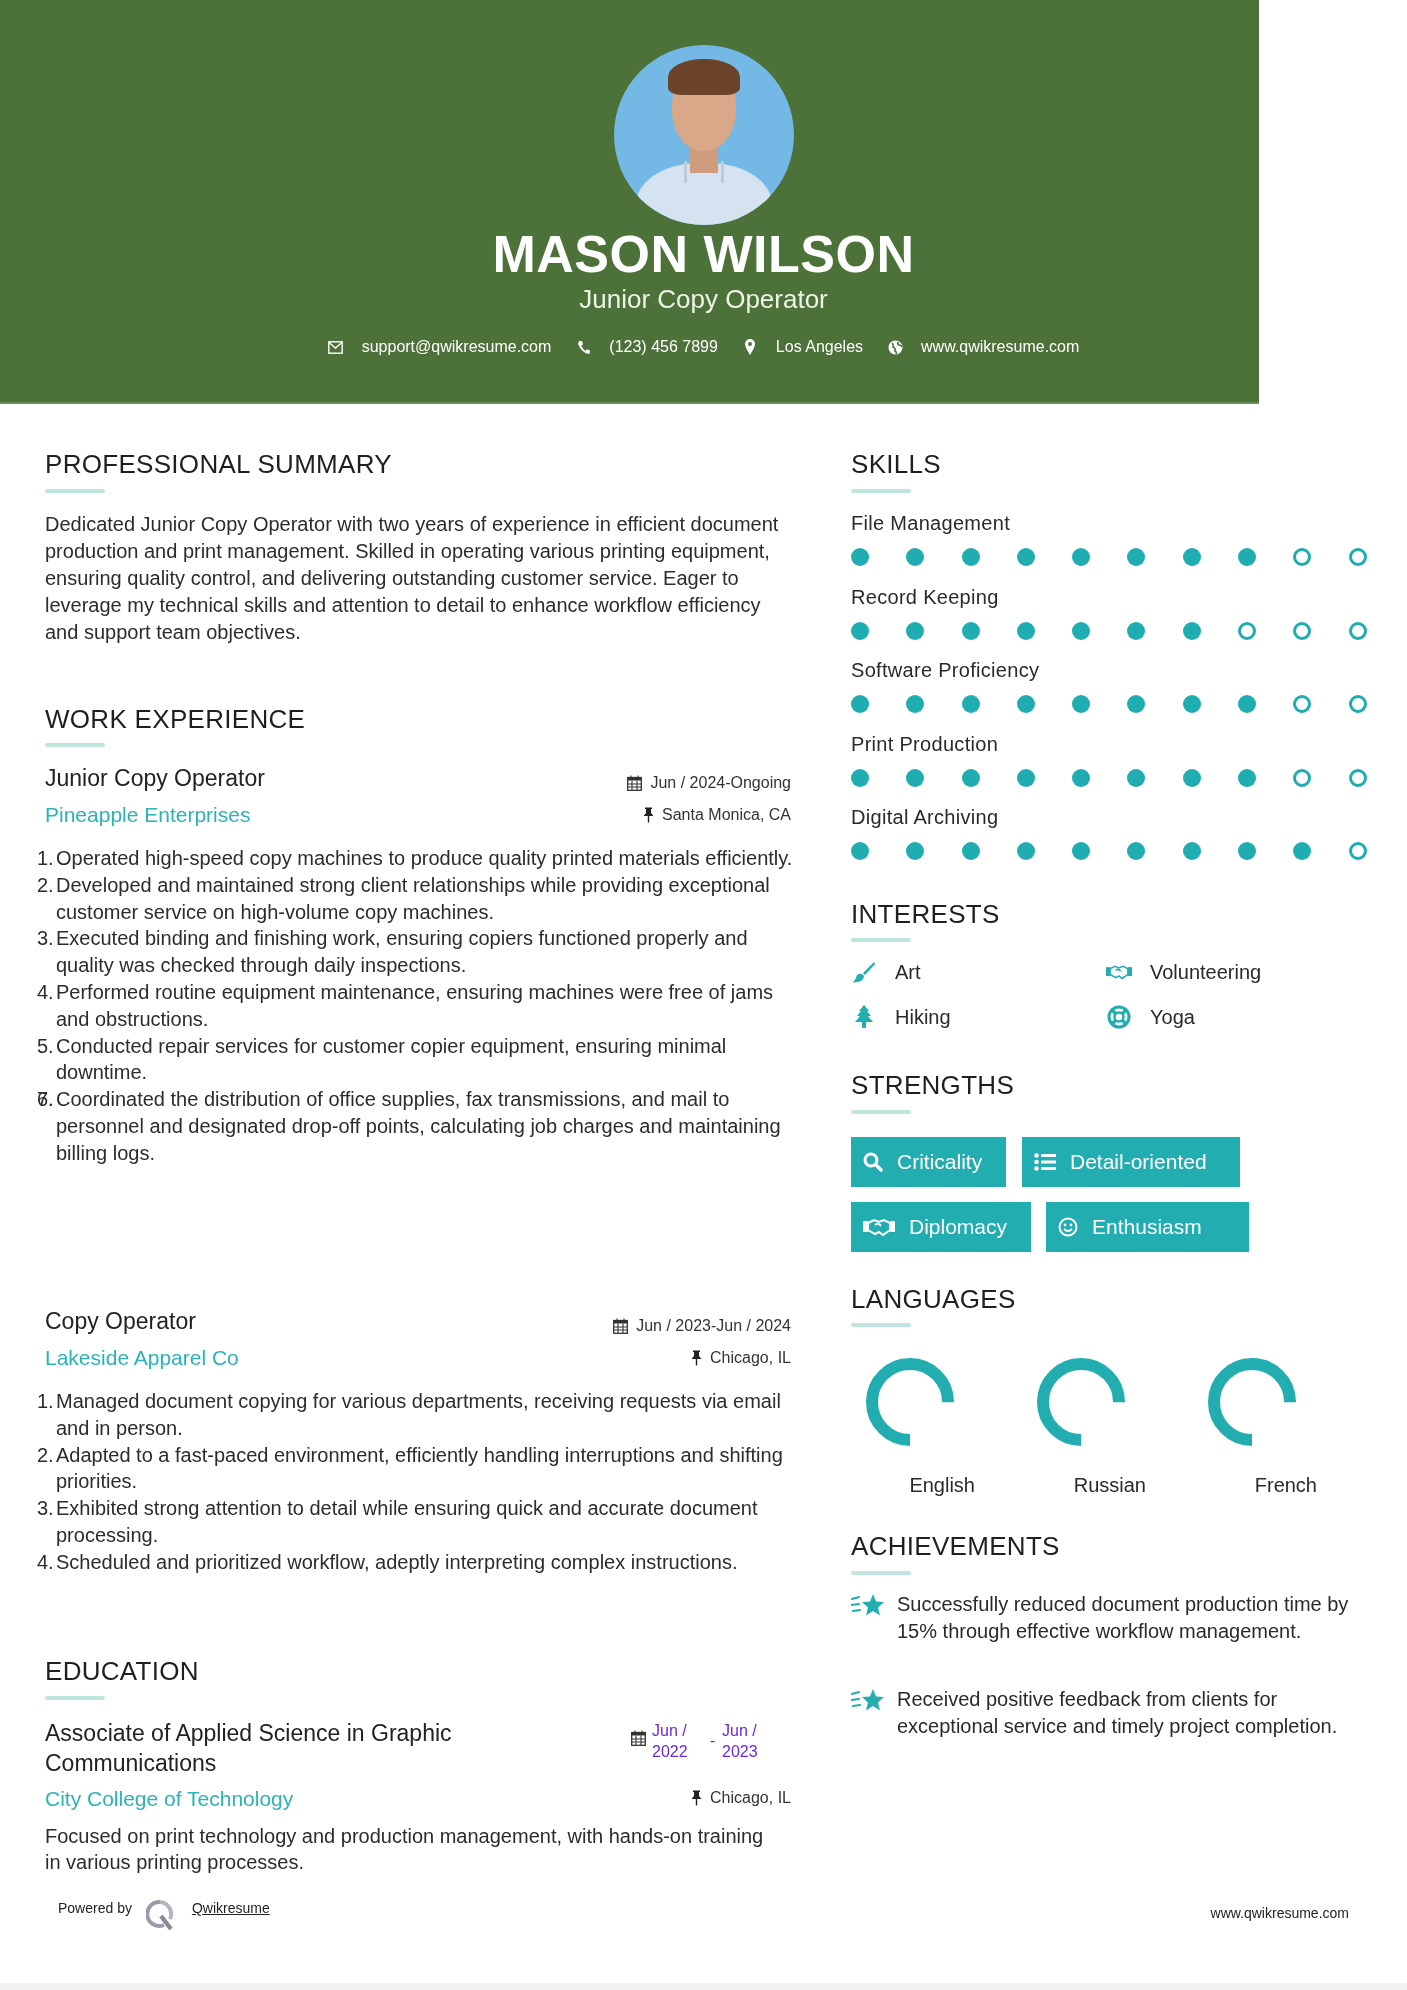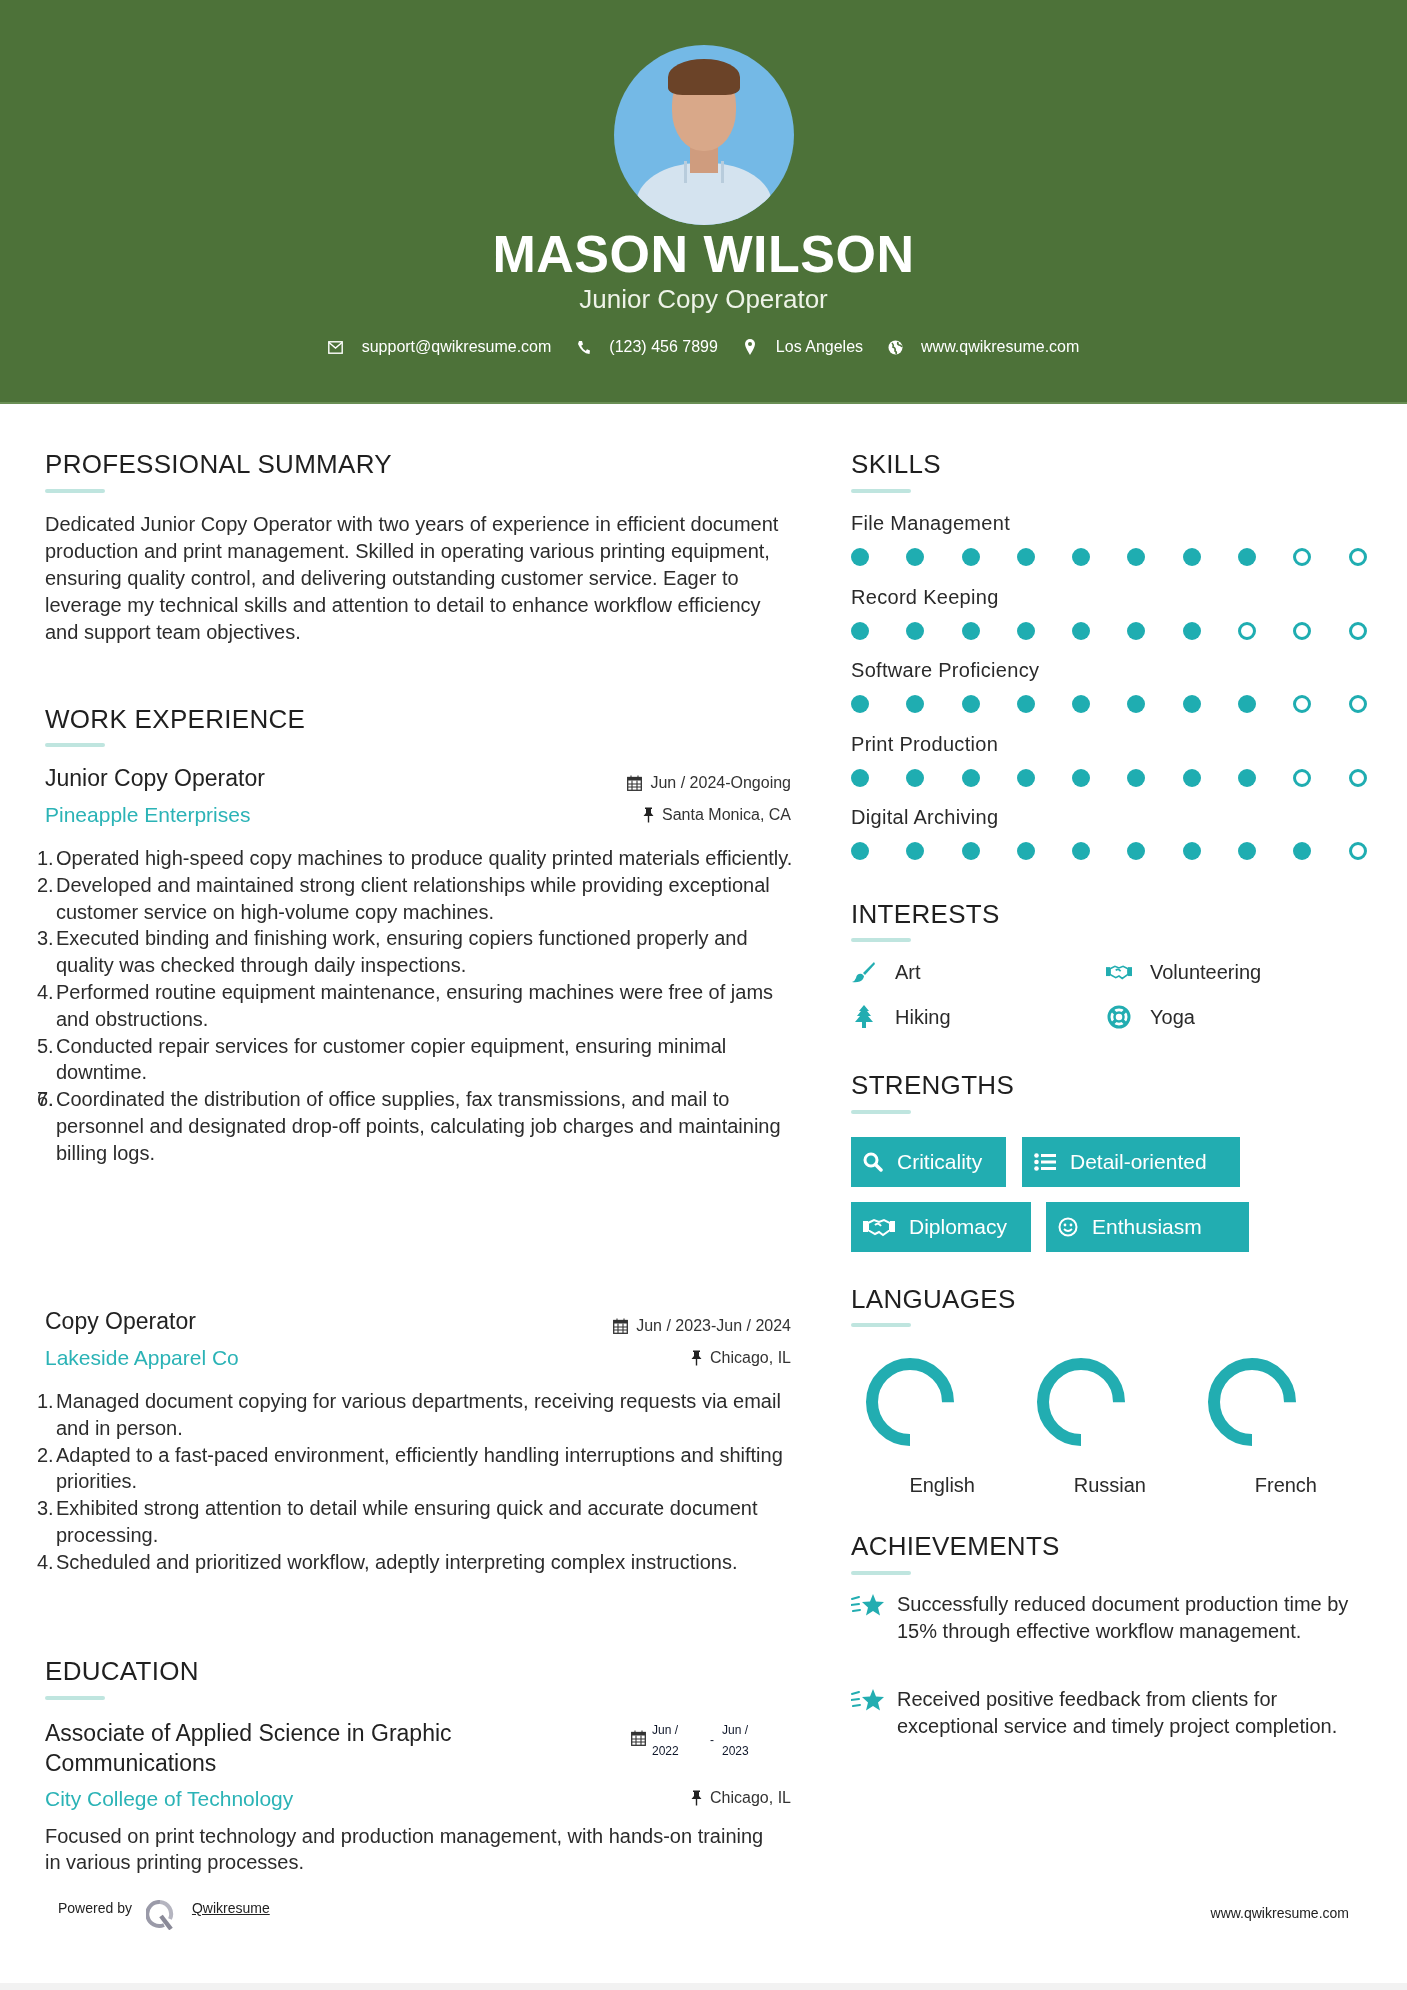--- a/index.html
+++ b/index.html
@@ -1,19 +1,19 @@
 <!DOCTYPE html>
 <html><head>
 <meta charset="utf-8">
 <style>
   * { box-sizing: border-box; margin: 0; padding: 0; }
   html, body { width: 1407px; height: 1990px; background: #ffffff; }
   body { font-family: "Liberation Sans", "DejaVu Sans", sans-serif; color: #262626; position: relative; overflow: hidden; }
 
-  .header { position: absolute; left: 0; top: 0; width: 1407px; height: 404px; background: #4d7239; border-bottom: 2px solid #6a8f55; }
+  .header { position: absolute; left: 0; top: 0; width: 1259px; height: 404px; background: #4d7239; border-bottom: 2px solid #6a8f55; }
   .photo { position: absolute; left: 614px; top: 45px; width: 180px; height: 180px; border-radius: 50%; background: #74b9e6; overflow: hidden; }
   .photo .head { position: absolute; left: 58px; top: 22px; width: 64px; height: 84px; border-radius: 45% 45% 48% 48%; background: #d9a889; }
   .photo .hair { position: absolute; left: 54px; top: 14px; width: 72px; height: 36px; border-radius: 50% 50% 20% 20%; background: #6b4328; }
   .photo .neck { position: absolute; left: 76px; top: 98px; width: 28px; height: 30px; background: #cf9c7e; }
   .photo .shirt { position: absolute; left: 22px; top: 118px; width: 136px; height: 90px; border-radius: 46% 46% 0 0; background: #d4e3ef; }
   .photo .collar { position: absolute; left: 70px; top: 116px; width: 40px; height: 22px; border-left: 3px solid #b8ccdc; border-right: 3px solid #b8ccdc; }
 
   .name { position: absolute; left: 0; top: 224px; width: 1407px; text-align: center; color: #ffffff; font-size: 52px; font-weight: bold; letter-spacing: 0.5px; }
   .title { position: absolute; left: 0; top: 284px; width: 1407px; text-align: center; color: #eef3e8; font-size: 26px; }
   .contacts { position: absolute; left: 0; top: 338px; width: 1407px; display: flex; justify-content: center; align-items: center; color: #ffffff; font-size: 16px; }
@@ -172,21 +172,21 @@
 <ol class="bullets" style="left:37px; top:1388px; width:760px;">
   <li><span class="num">1.</span><span>Managed document copying for various departments, receiving requests via email and in person.</span></li>
   <li><span class="num">2.</span><span>Adapted to a fast-paced environment, efficiently handling interruptions and shifting priorities.</span></li>
   <li><span class="num">3.</span><span>Exhibited strong attention to detail while ensuring quick and accurate document processing.</span></li>
   <li><span class="num">4.</span><span>Scheduled and prioritized workflow, adeptly interpreting complex instructions.</span></li>
 </ol>
 
 <div class="sec-title" style="left:45px; top:1656px;">EDUCATION</div>
 <div class="sec-line" style="left:45px; top:1696px;"></div>
 <div class="job-title" style="left:45px; top:1718px; width:540px; line-height:30px;">Associate of Applied Science in Graphic Communications</div>
-<div style="position:absolute; left:631px; top:1720px; display:flex; font-size:12px; color:#0f172a; line-height:21px;justify-content:center;">
+<div style="position:absolute; left:631px; top:1720px; display:flex; font-size:16px; color:#6d28d9; line-height:21px;justify-content:center;">
   <span style="margin-right:6px; padding-top:10px; display:inline-flex;">
     <svg width="15" height="16" viewBox="0 0 15 16">
         <rect x="0.7" y="2.5" width="13.6" height="12.8" fill="none" stroke="#333" stroke-width="1.3"></rect>
         <rect x="0.7" y="2.5" width="13.6" height="3" fill="#333"></rect>
         <path d="M4 0.5 V4 M11 0.5 V4 M0.7 9 H14.3 M0.7 12 H14.3 M5 5.5 V15.3 M10 5.5 V15.3" stroke="#333" stroke-width="1.1"></path>
       </svg>
   </span>
   <div style="width:58px;">
     <div>Jun /</div>
     <div>2022</div>

